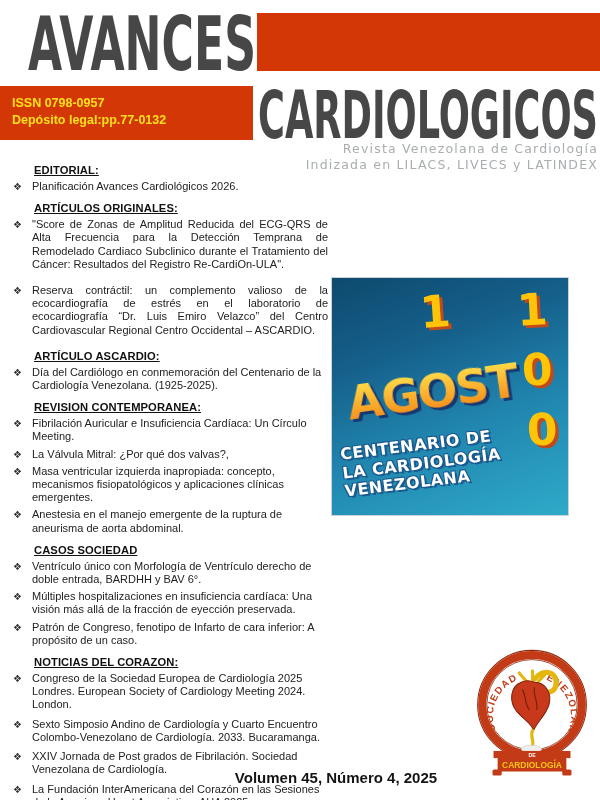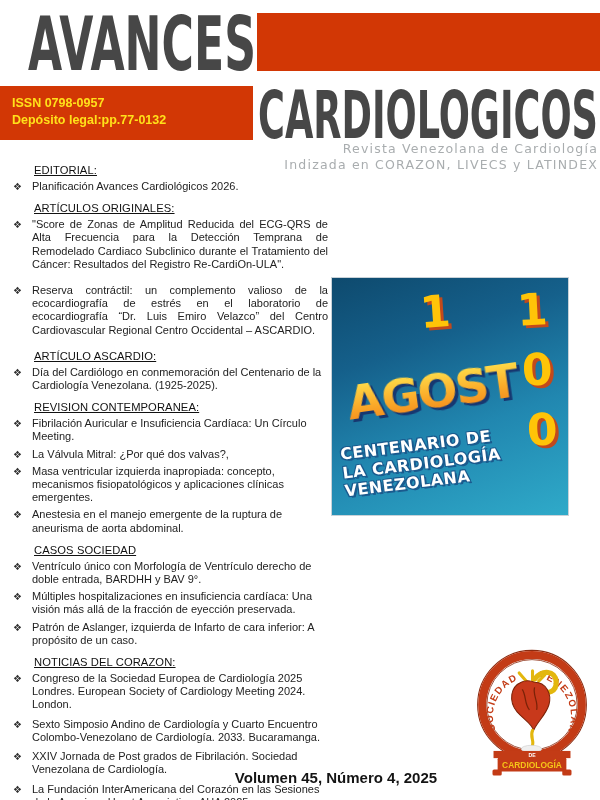--- a/index.html
+++ b/index.html
@@ -35,21 +35,21 @@
     font-family:"DejaVu Sans",sans-serif;
   }
 
   
   .toc{
     position:absolute;left:10px;top:164px;width:318px;
     color:#222;
   }
   .toc-section{margin-bottom:9px;}
   .toc-header{
-    font-weight:normal;font-size:11.2px;color:#111;
+    font-weight:bold;font-size:11.2px;color:#111;
     text-decoration:underline;
     margin-bottom:4px;letter-spacing:0.1px;padding-left:24px;
   }
   .toc-item{
     display:flex;align-items:flex-start;
     margin-bottom:4px;
   }
   .bullet{
     flex:0 0 22px;font-size:10px;line-height:13.2px;color:#333;
     padding-left:3px;box-sizing:border-box;
@@ -129,21 +129,21 @@
     <div>ISSN 0798-0957</div>
     <div>Depósito legal:pp.77-0132</div>
   </div>
 
   <svg class="title-cardio-svg" width="346" height="66">
     <text class="masthead-title" x="2" y="56" font-size="66" textLength="340" lengthAdjust="spacingAndGlyphs">CARDIOLOGICOS</text>
   </svg>
 
   <div class="subtitle">
     <div>Revista Venezolana de Cardiología</div>
-    <div>Indizada en CORAZON, LIVECS y LATINDEX</div>
+    <div>Indizada en LILACS, LIVECS y LATINDEX</div>
   </div>
 
   <div class="toc">
       <div class="toc-section sec-0">
         <div class="toc-header">EDITORIAL:</div>
         <div class="toc-item">
           <span class="bullet">❖</span>
           <span class="item-text">Planificación Avances Cardiológicos 2026.</span>
         </div>
       </div>
@@ -181,29 +181,29 @@
         </div>
         <div class="toc-item">
           <span class="bullet">❖</span>
           <span class="item-text">Anestesia en el manejo emergente de la ruptura de aneurisma de aorta abdominal.</span>
         </div>
       </div>
       <div class="toc-section sec-4">
         <div class="toc-header">CASOS SOCIEDAD</div>
         <div class="toc-item">
           <span class="bullet">❖</span>
-          <span class="item-text">Ventrículo único con Morfología de Ventrículo derecho de doble entrada, BARDHH y BAV 9°.</span>
+          <span class="item-text">Ventrículo único con Morfología de Ventrículo derecho de doble entrada, BARDHH y BAV 6°.</span>
         </div>
         <div class="toc-item">
           <span class="bullet">❖</span>
           <span class="item-text">Múltiples hospitalizaciones en insuficiencia cardíaca: Una visión más allá de la fracción de eyección preservada.</span>
         </div>
         <div class="toc-item">
           <span class="bullet">❖</span>
-          <span class="item-text">Patrón de Aslanger, izquierda de Infarto de cara inferior: A propósito de un caso.</span>
+          <span class="item-text">Patrón de Congreso, fenotipo de Infarto de cara inferior: A propósito de un caso.</span>
         </div>
       </div>
       <div class="toc-section sec-5">
         <div class="toc-header">NOTICIAS DEL CORAZON:</div>
         <div class="toc-item">
           <span class="bullet">❖</span>
           <span class="item-text">Congreso de la Sociedad Europea de Cardiología 2025 Londres. European Society of Cardiology Meeting 2024. London.</span>
         </div>
         <div class="toc-item">
           <span class="bullet">❖</span>

